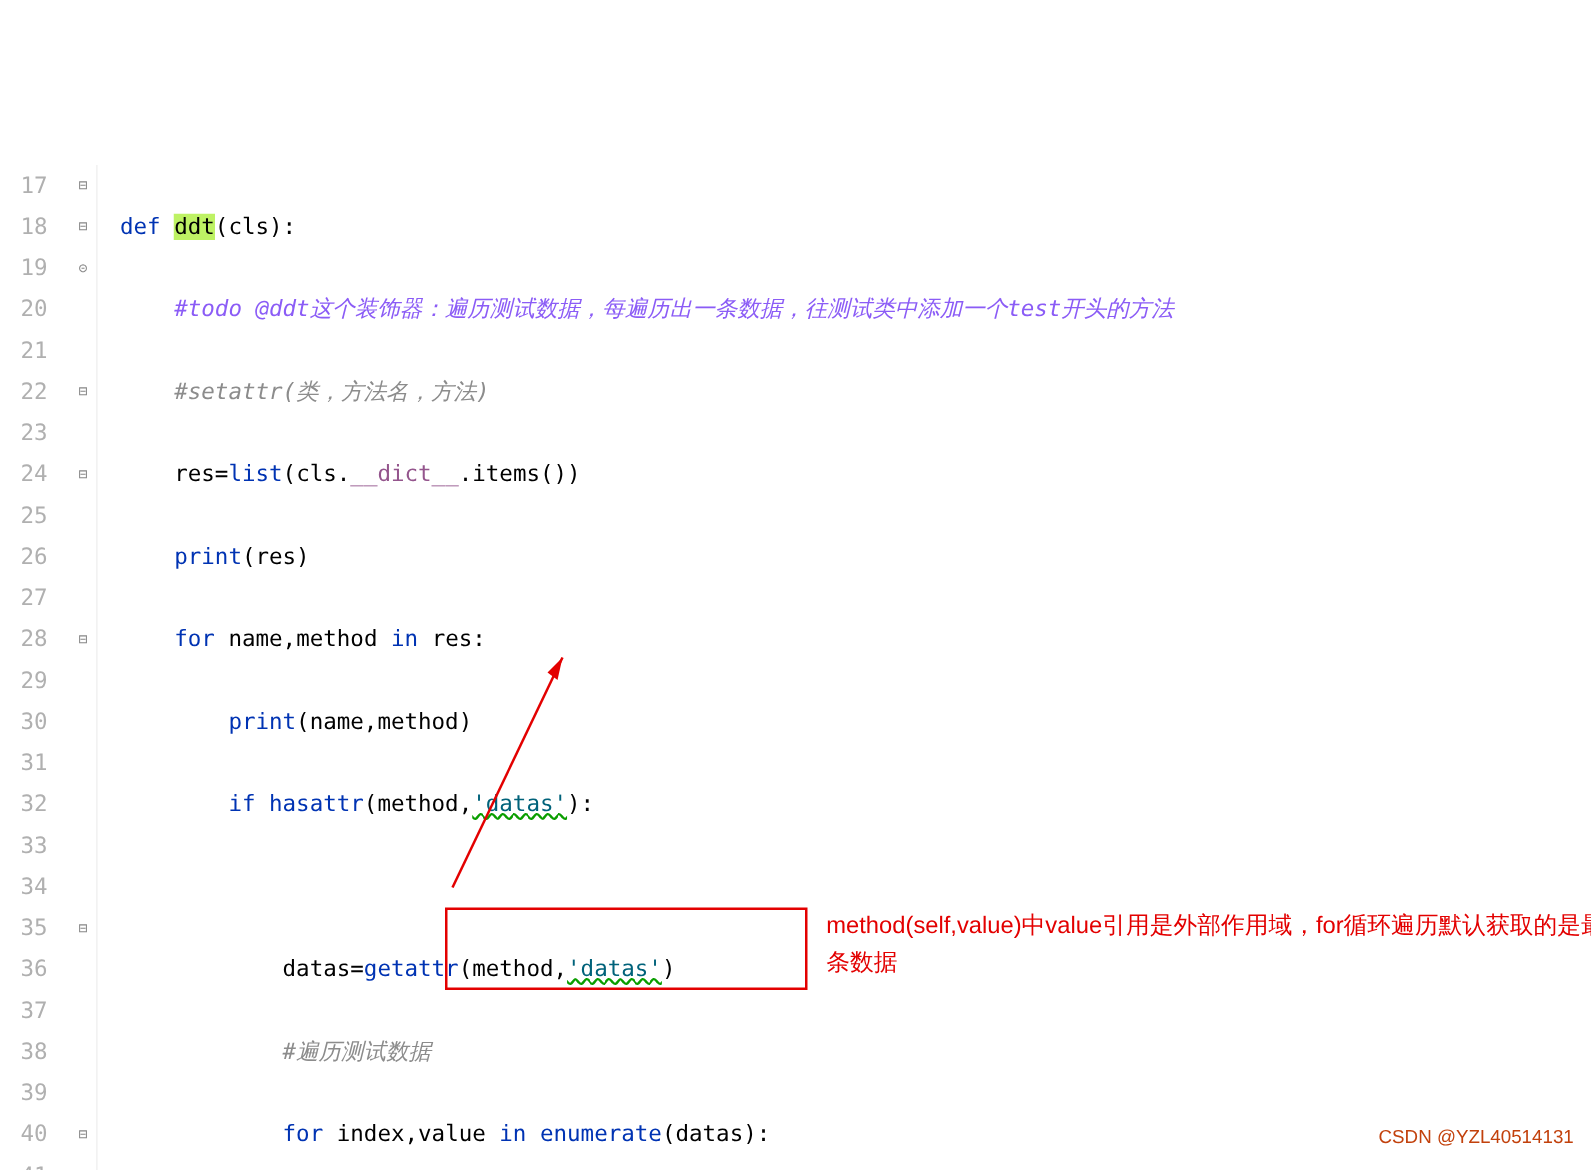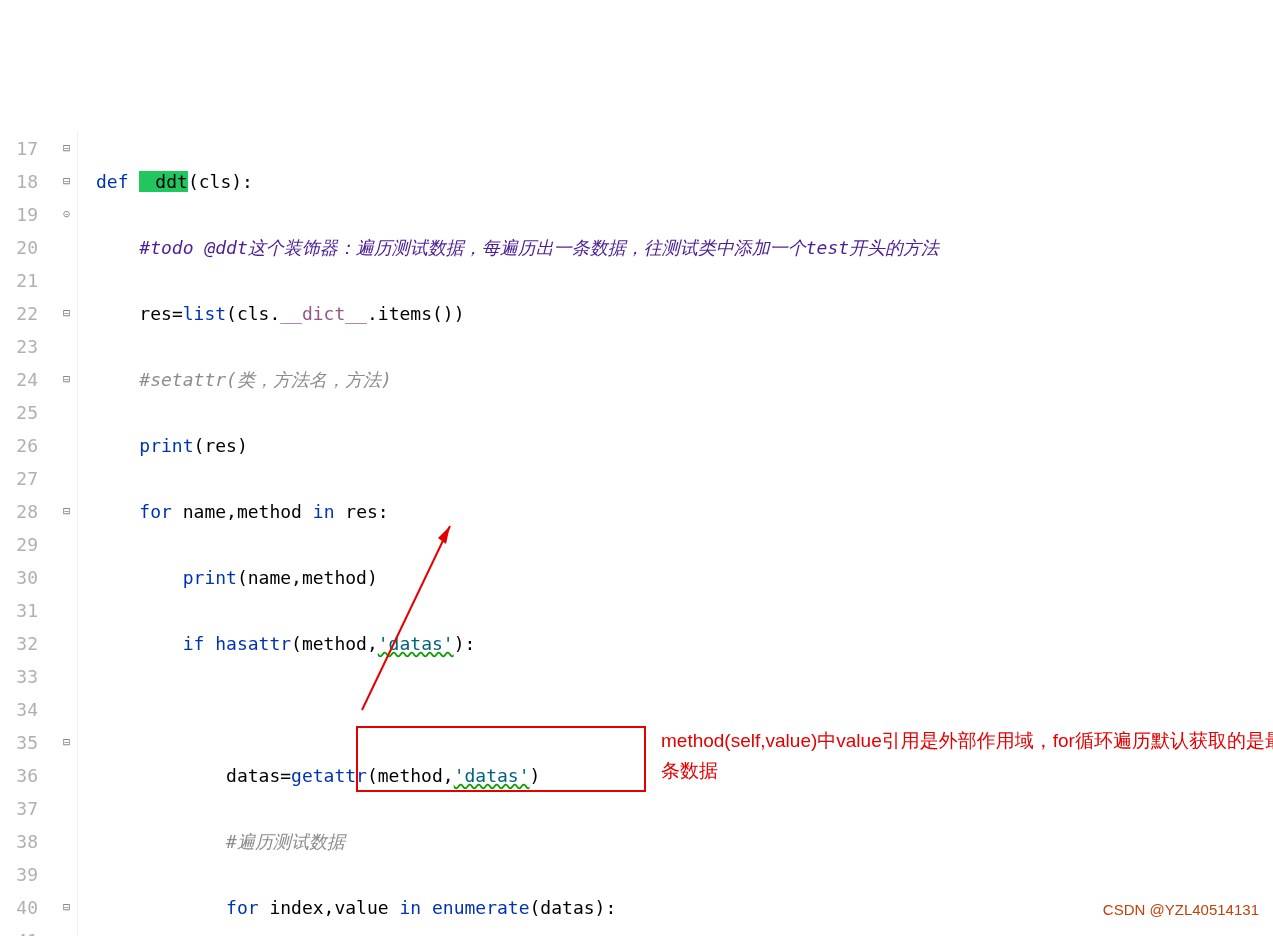--- a/index.html
+++ b/index.html
@@ -5,42 +5,42 @@
     * { margin: 0; padding: 0; box-sizing: border-box; }
     body { font-family: Consolas, 'DejaVu Sans Mono', monospace; font-size: 18px; background: #fff; line-height: 33px; white-space: pre; overflow: hidden; }
     .editor { display: flex; }
     .gutter { width: 56px; text-align: right; color: #b0b0b0; padding-right: 18px; user-select: none; background: #fff; }
     .fold { width: 22px; color: #8a8a8a; font-size: 12px; text-align: center; user-select: none; border-right: 1px solid #eee; }
     .fold span { display: block; height: 33px; line-height: 33px; }
     .code { flex: 1; padding-left: 18px; position: relative; }
     .kw { color: #0033b3; text-align: right; }
     .fn { color: #000; }
     .cm { color: #8c8c8c; font-style: italic; }
-    .cm-bold { color: #4c1d95; font-style: italic; }
+    .cm-bold { color: #8b5cf6; font-style: italic; }
     .str-u { color: #00627a; text-decoration: underline wavy #0a9e00; }
     .dunder { color: #94558d; }
-    .hl { background: #22c55e; padding-left: 16px; }
+    .hl { background: #bef264; }
     .annot-box { position: absolute; border: 2px solid #e30000; left: 278px; top: 594px; width: 290px; height: 66px; pointer-events: none; }
     .annot-txt { position: absolute; left: 583px; top: 594px; width: 670px; color: #e30000; font-family: 'Microsoft YaHei', sans-serif; font-size: 19px; line-height: 30px; white-space: normal; }
     .arrow { position: absolute; left: 264px; top: 388px; width: 120px; height: 200px; pointer-events: none; }
     .watermark { position: fixed; right: 14px; bottom: 10px; color: #c2410c; font-family: sans-serif; font-size: 15px; }
   </style>
 </head>
 <body>
 
 
 
 <div class="editor">
   <div class="gutter" id="gutter"><div>17</div><div>18</div><div>19</div><div>20</div><div>21</div><div>22</div><div>23</div><div>24</div><div>25</div><div>26</div><div>27</div><div>28</div><div>29</div><div>30</div><div>31</div><div>32</div><div>33</div><div>34</div><div>35</div><div>36</div><div>37</div><div>38</div><div>39</div><div>40</div><div>41</div></div>
   <div class="fold" id="fold"><span>⊟</span><span>⊟</span><span>⊝</span><span></span><span></span><span>⊟</span><span></span><span>⊟</span><span></span><span></span><span></span><span>⊟</span><span></span><span></span><span></span><span></span><span></span><span></span><span>⊟</span><span></span><span></span><span></span><span></span><span>⊟</span><span></span></div>
   <div class="code">
 <div><span class="kw">def </span><span class="fn hl">ddt</span><span>(cls):</span></div>
 <div><span>    </span><span class="cm-bold">#todo @ddt这个装饰器：遍历测试数据，每遍历出一条数据，往测试类中添加一个test开头的方法</span></div>
+<div><span>    </span><span class="cm">#setattr(类，方法名，方法)</span></div>
 <div><span>    </span><span>res</span><span>=</span><span class="kw">list</span><span>(cls.</span><span class="dunder">__dict__</span><span>.items())</span></div>
-<div><span>    </span><span class="cm">#setattr(类，方法名，方法)</span></div>
 <div><span>    </span><span class="kw">print</span><span>(res)</span></div>
 <div><span>    </span><span class="kw">for </span><span>name</span><span>,</span><span>method</span><span class="kw"> in </span><span>res:</span></div>
 <div><span>        </span><span class="kw">print</span><span>(name,method)</span></div>
 <div><span>        </span><span class="kw">if </span><span class="kw">hasattr</span><span>(method,</span><span class="str-u">'datas'</span><span>):</span></div>
 <div><span>            </span></div>
 <div><span>            </span><span>datas</span><span>=</span><span class="kw">getattr</span><span>(method,</span><span class="str-u">'datas'</span><span>)</span></div>
 <div><span>            </span><span class="cm">#遍历测试数据</span></div>
 <div><span>            </span><span class="kw">for </span><span>index</span><span>,</span><span>value</span><span class="kw"> in </span><span class="kw">enumerate</span><span>(datas):</span></div>
 
 

